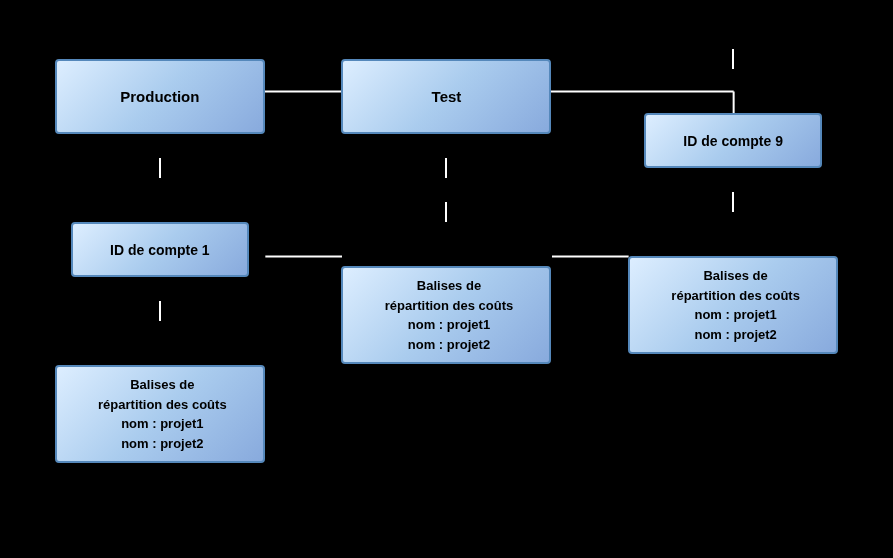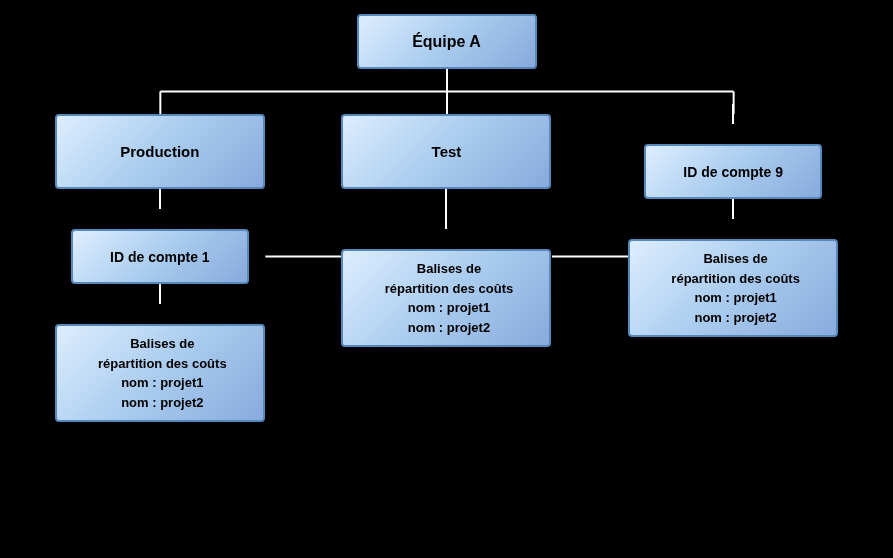--- a/index.html
+++ b/index.html
@@ -59,20 +59,21 @@
       align-items: flex-start;
       position: relative;
     }
 
     .column {
       display: flex;
       flex-direction: column;
       align-items: center;
       width: 260px;
       position: relative;
+      gap: 24px;
     }
 
     .level1-node {
       width: 210px;
       height: 75px;
       font-size: 15px;
       margin-top: 10px;
     }
 
     .level2-node {
@@ -114,25 +115,20 @@
   <svg class="connectors-svg" id="connectors-svg">
       <line x1="430" y1="55" x2="430" y2="77.5" stroke="#ffffff" stroke-width="2"></line>
       <line x1="143.328125" y1="77.5" x2="716.640625" y2="77.5" stroke="#ffffff" stroke-width="2"></line>
       <line x1="143.328125" y1="77.5" x2="143.328125" y2="100" stroke="#ffffff" stroke-width="2"></line>
       <line x1="429.984375" y1="77.5" x2="429.984375" y2="100" stroke="#ffffff" stroke-width="2"></line>
       <line x1="716.640625" y1="77.5" x2="716.640625" y2="100" stroke="#ffffff" stroke-width="2"></line>
       <line x1="248.328125" y1="242.5" x2="324.984375" y2="242.5" stroke="#ffffff" stroke-width="2"></line>
       <line x1="534.984375" y1="242.5" x2="611.640625" y2="242.5" stroke="#ffffff" stroke-width="2"></line>
     </svg>
 
-  <div class="root-row">
-    <div class="node root-node" id="root-node">
-      <span>Équipe A</span>
-    </div>
-  </div>
 
   <div style="height: 35px; width: 100%; position: relative;"></div>
 
   <div class="level1-row" id="level1-row">
 
     <div class="column" id="col-0">
       <div class="node level1-node" id="l1-0">
         <span>Production</span>
       </div>
       <div style="height:20px;width:2px;background:#fff;margin-top:0;"></div>

